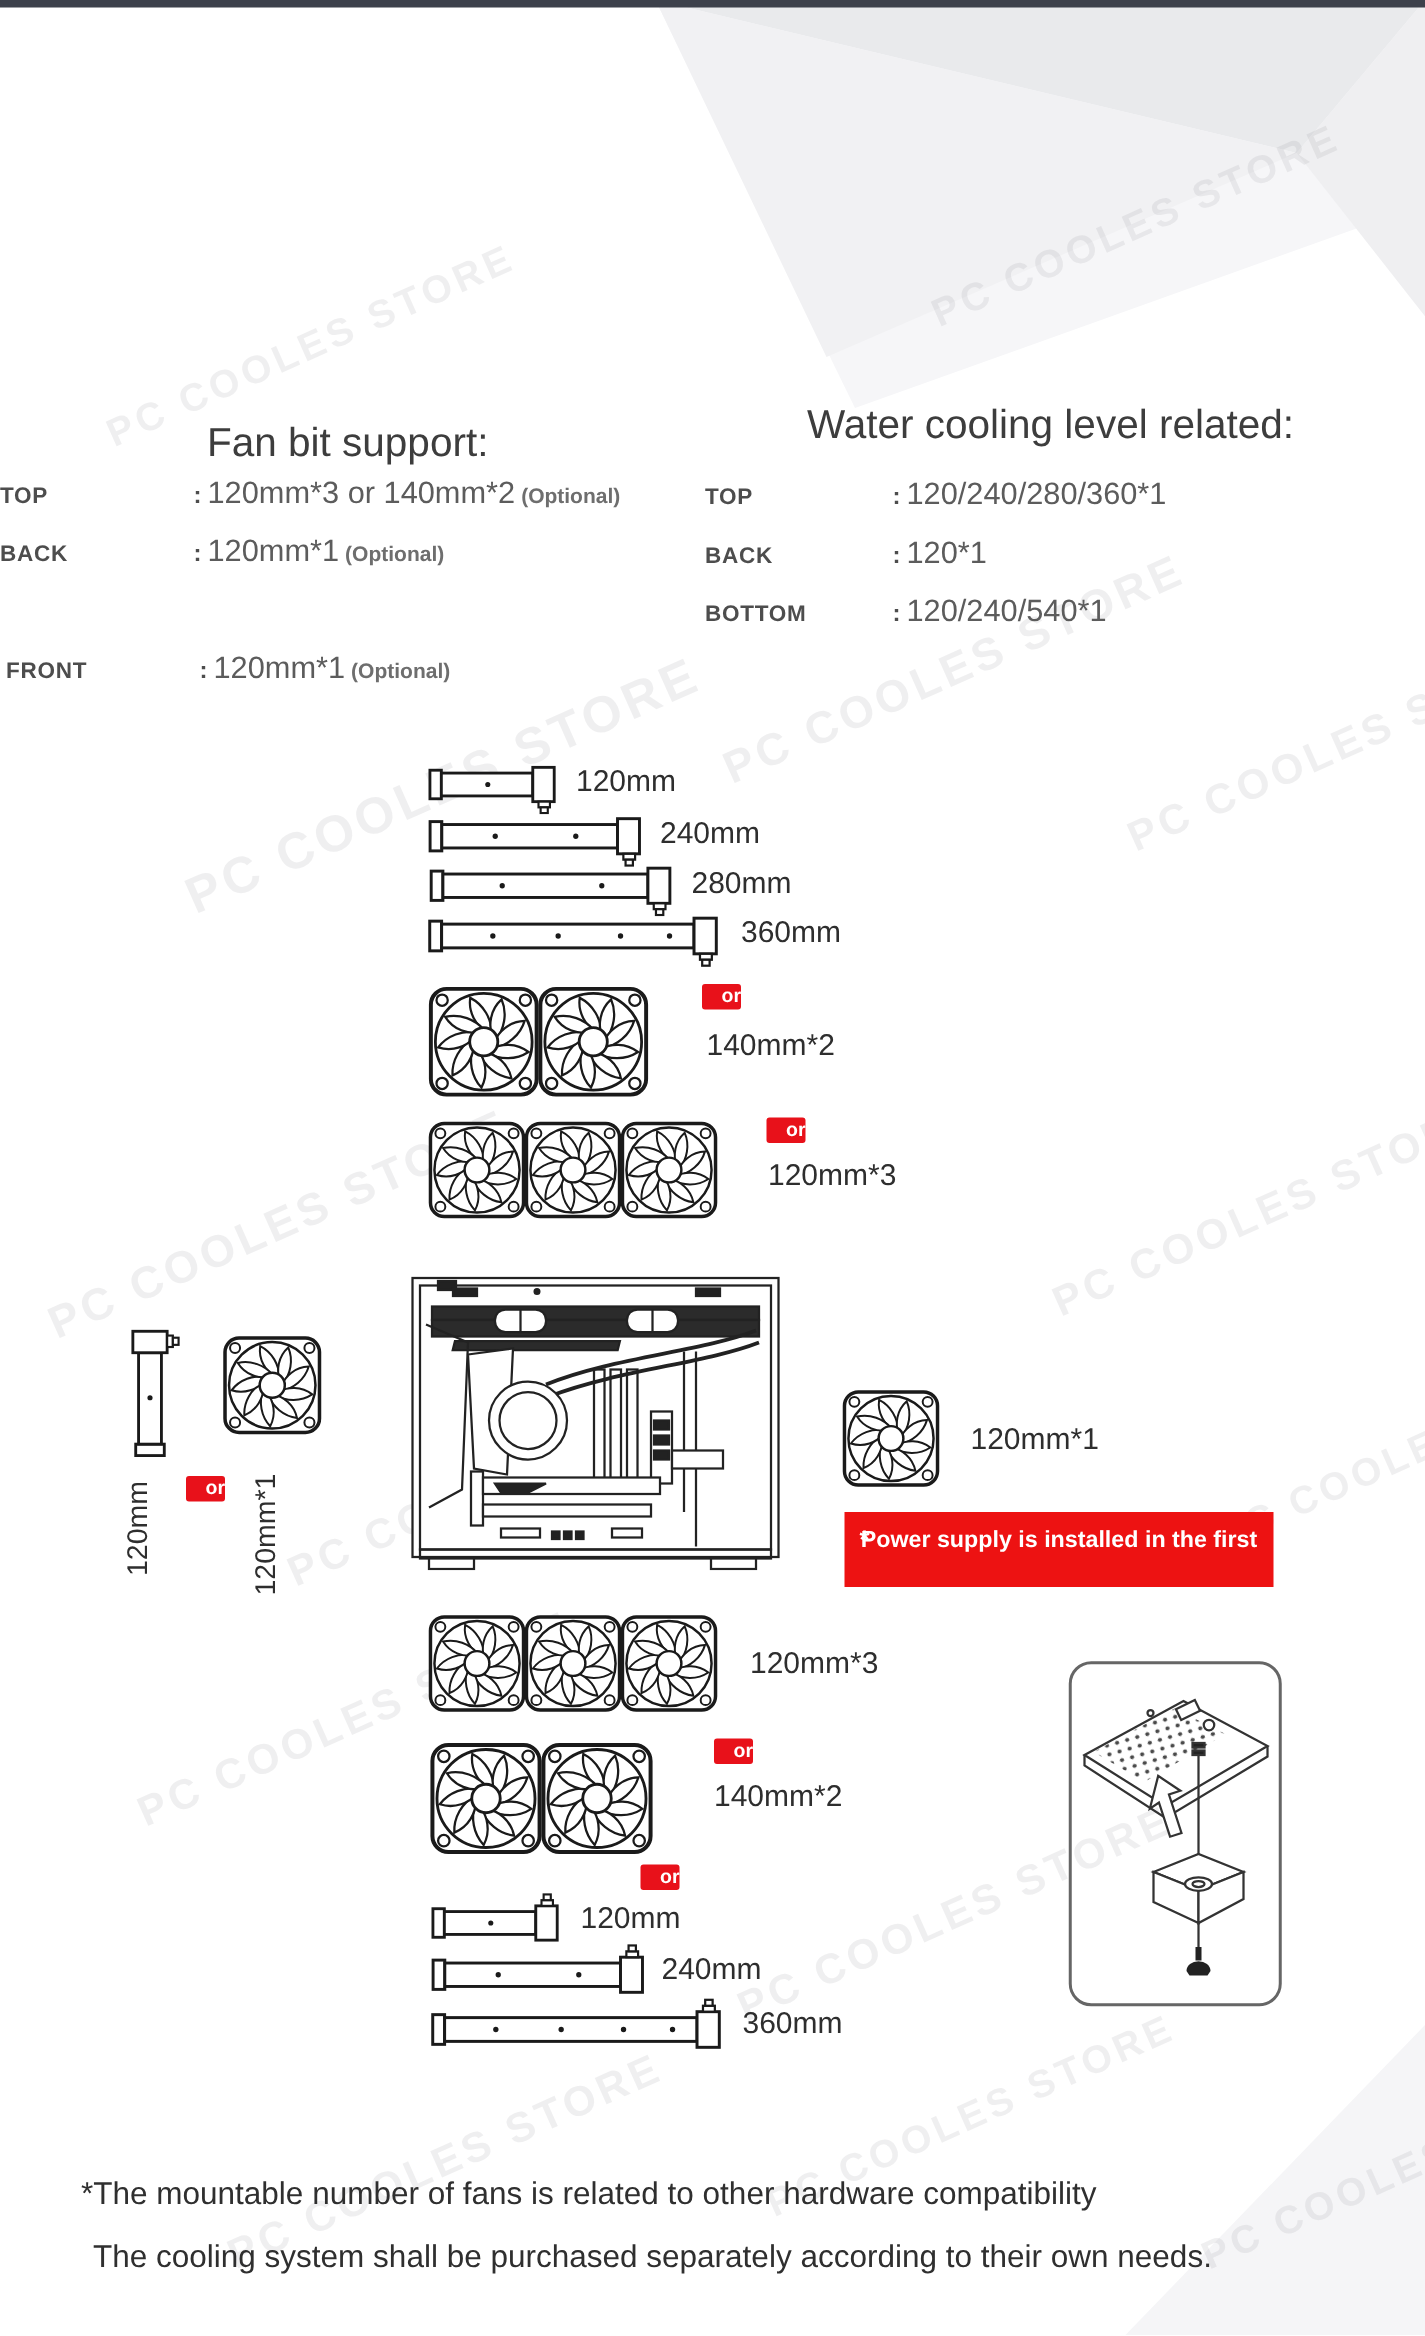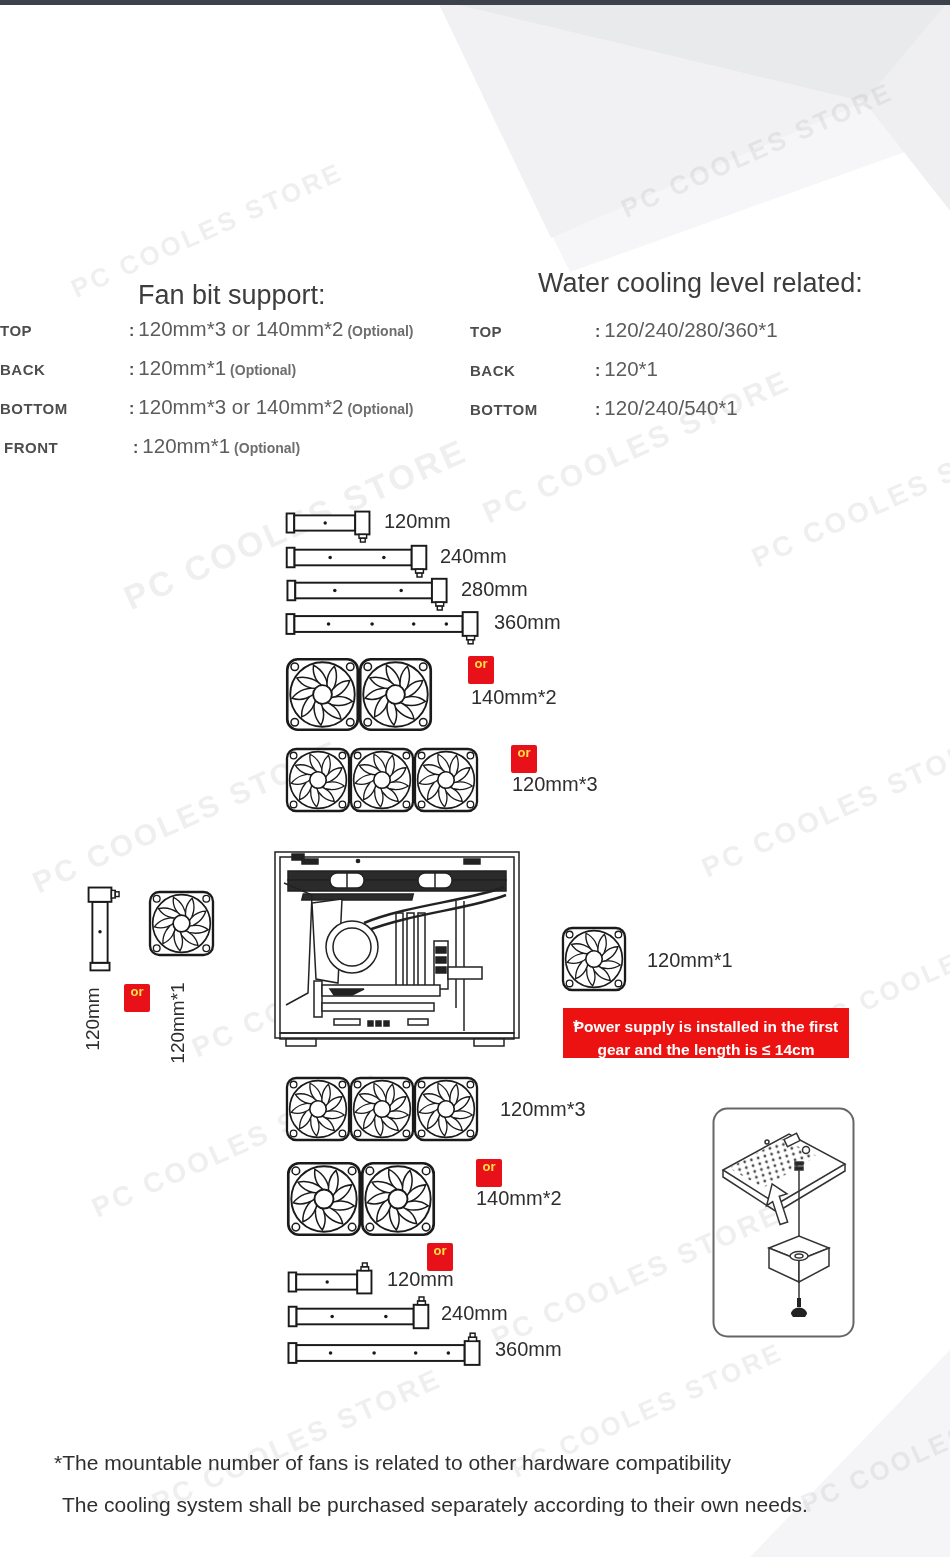--- a/index.html
+++ b/index.html
@@ -14,22 +14,22 @@
          letter-spacing:-1px;white-space:nowrap;}
   .colhead{font-size:27px;color:#3d3d3d;font-weight:500;white-space:nowrap;}
   .specrow{position:absolute;white-space:nowrap;}
   .speclabel{display:inline-block;text-align:left;font-size:15px;font-weight:700;
              color:#4d4d4d;letter-spacing:0.5px;vertical-align:baseline;}
   .specsep{font-size:16px;color:#4d4d4d;font-weight:700;padding:0 4px 0 7px;}
   .specval{font-size:20.5px;color:#5c5c5c;}
   .specnote{font-size:14px;font-weight:700;color:#6e6e6e;padding-left:4px;}
   .dlabel{font-size:20px;color:#2e2e2e;white-space:nowrap;}
   .vlabel{font-size:19px;color:#2e2e2e;white-space:nowrap;transform:rotate(-90deg);}
-  .orbadge{width:26px;height:28px;background:#e8111a;color:#fde047;font-size:13px;font-weight:700;
-           text-align:center;line-height:16px;border-radius:2px;}
+  .orbadge{width:26px;height:17px;background:#e8111a;color:#ffffff;font-size:13px;font-weight:700;
+           text-align:right;line-height:16px;border-radius:2px;}
   .notebox{left:563px;top:1008px;width:286px;height:50px;background:#ed1212;color:#fff;
            font-weight:700;font-size:15.5px;text-align:center;line-height:1.5;padding-top:7px;
            box-sizing:border-box;}
   .notemark{position:absolute;left:10px;top:6px;font-size:17px;}
   .footerline{font-size:21px;color:#2f2f2f;white-space:nowrap;}
   .fanrow{display:flex;}
   .fanrow svg{margin-right:-2px;}
   svg.line{display:block;}
 </style>
 </head>
@@ -128,23 +128,20 @@
   <div class="abs wm" style="left:500px;top:1395px;font-size:26px;">PC COOLES STORE</div>
   <div class="abs wm" style="left:790px;top:1430px;font-size:26px;">PC COOLES STORE</div>
 
 
   <div class="abs colhead" style="left:138px;top:280px;">Fan bit support:</div>
   <div class="specrow" style="left:0;top:317px;">
     <span class="speclabel" style="width:122px;">TOP</span><span class="specsep">:</span><span class="specval">120mm*3 or 140mm*2</span><span class="specnote">(Optional)</span>
   </div>
   <div class="specrow" style="left:0;top:356px;">
     <span class="speclabel" style="width:122px;">BACK</span><span class="specsep">:</span><span class="specval">120mm*1</span><span class="specnote">(Optional)</span>
-  </div>
-  <div class="specrow" style="left:0;top:395px;">
-    <span class="speclabel" style="width:122px;">BOTTOM</span><span class="specsep">:</span><span class="specval">120mm*3 or 140mm*2</span><span class="specnote">(Optional)</span>
   </div>
   <div class="specrow" style="left:4px;top:434px;">
     <span class="speclabel" style="width:122px;">FRONT</span><span class="specsep">:</span><span class="specval">120mm*1</span><span class="specnote">(Optional)</span>
   </div>
 
   <div class="abs colhead" style="left:538px;top:268px;">Water cooling level related:</div>
   <div class="specrow" style="left:470px;top:318px;">
     <span class="speclabel" style="width:118px;">TOP</span><span class="specsep">:</span><span class="specval">120/240/280/360*1</span>
   </div>
   <div class="specrow" style="left:470px;top:357px;">
@@ -259,21 +256,20 @@
   </svg>
 
   <svg class="abs line" style="left:561px;top:926px;" width="66" height="66" viewBox="0 0 100 100">
       <use href="#fanG"></use>
     </svg>
   <div class="abs dlabel" style="left:647px;top:949px;">120mm*1</div>
 
   <div class="abs notebox">
     <span class="notemark">*</span>
     <div>Power supply is installed in the first</div>
-    <div>gear and the length is ≤ 14cm</div>
   </div>
 
   <div class="abs fanrow" style="left:285px;top:1076px;">
     <svg width="66" height="66" viewBox="0 0 100 100">
         <use href="#fanG"></use>
       </svg>
     <svg width="66" height="66" viewBox="0 0 100 100">
         <use href="#fanG"></use>
       </svg>
     <svg width="66" height="66" viewBox="0 0 100 100">

